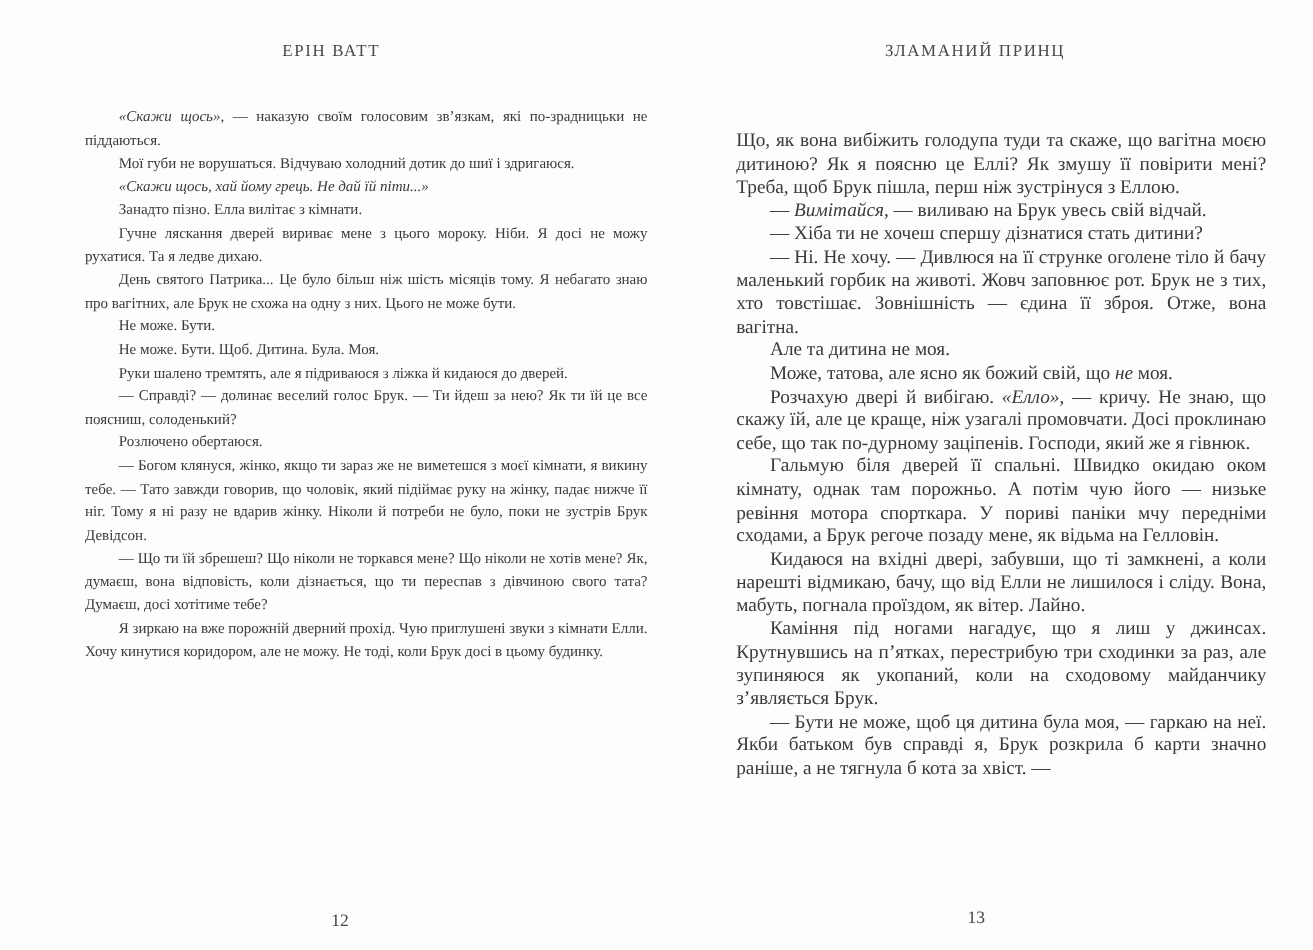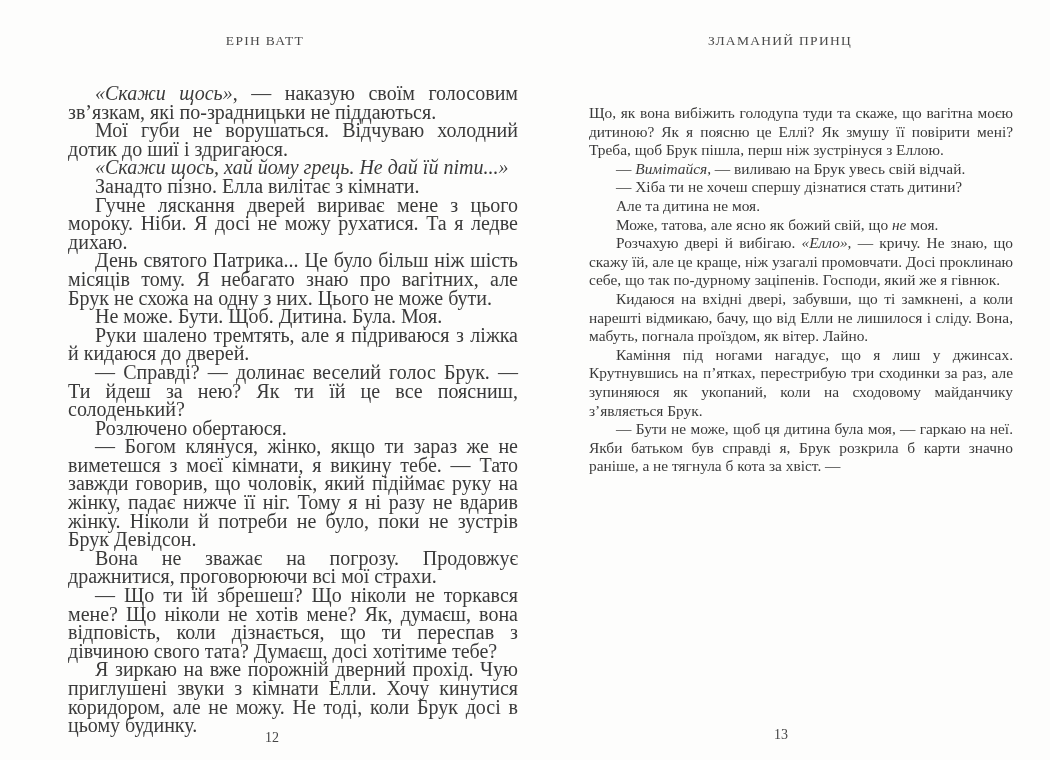--- a/index.html
+++ b/index.html
@@ -23,21 +23,21 @@
     white-space:nowrap;
   }
   .page.left .running-header{left:40px;}
   .page.right .running-header{left:30px;}
 
   .page-body{
     position:absolute;top:84px;
     text-align:justify;
     text-justify:inter-word;
   }
-  .page.left .page-body{left:68px;width:450px;font-size:20px;line-height:18.6px;}
+  .page.left .page-body{left:68px;width:450px;font-size:12px;line-height:18.6px;}
   .page.right .page-body{left:64px;width:424px;font-size:15.4px;line-height:18.6px;margin-top:20px;}
 
   .page-body p{margin:0;padding:0;}
   .page-body p.indent{text-indent:27px;}
   .page-body .it{font-style:italic;}
 
   .page-number{
     position:absolute;top:694px;width:450px;
     text-align:center;
     font-size:14px;color:#454545;
@@ -52,41 +52,43 @@
 
   <div class="page left">
     <div class="running-header">ЕРІН ВАТТ</div>
     <div class="page-body">
         <p class="indent"><span class="it">«Скажи щось»</span><span>, — наказую своїм голосовим зв’язкам, які по-зрадницьки не піддаються.</span></p>
         <p class="indent"><span>Мої губи не ворушаться. Відчуваю холодний дотик до шиї і здригаюся.</span></p>
         <p class="indent"><span class="it">«Скажи щось, хай йому грець. Не дай їй піти...»</span></p>
         <p class="indent"><span>Занадто пізно. Елла вилітає з кімнати.</span></p>
         <p class="indent"><span>Гучне ляскання дверей вириває мене з цього мороку. Ніби. Я досі не можу рухатися. Та я ледве дихаю.</span></p>
         <p class="indent"><span>День святого Патрика... Це було більш ніж шість місяців тому. Я небагато знаю про вагітних, але Брук не схожа на одну з них. Цього не може бути.</span></p>
+        <p class="indent"><span>Не може. Бути.</span></p>
         <p class="indent"><span>Не може. Бути. Щоб. Дитина. Була. Моя.</span></p>
         <p class="indent"><span>Руки шалено тремтять, але я підриваюся з ліжка й кидаюся до дверей.</span></p>
         <p class="indent"><span>— Справді? — долинає веселий голос Брук. — Ти йдеш за нею? Як ти їй це все поясниш, солоденький?</span></p>
         <p class="indent"><span>Розлючено обертаюся.</span></p>
         <p class="indent"><span>— Богом клянуся, жінко, якщо ти зараз же не виметешся з моєї кімнати, я викину тебе. — Тато завжди говорив, що чоловік, який підіймає руку на жінку, падає нижче її ніг. Тому я ні разу не вдарив жінку. Ніколи й потреби не було, поки не зустрів Брук Девідсон.</span></p>
-        <p class="indent"><span>Вона не зважає на погрозу. Продовжує дражнитися, проговорюючи всі мої страхи.</span></p>
         <p class="indent"><span>— Що ти їй збрешеш? Що ніколи не торкався мене? Що ніколи не хотів мене? Як, думаєш, вона відповість, коли дізнається, що ти переспав з дівчиною свого тата? Думаєш, досі хотітиме тебе?</span></p>
         <p class="indent"><span>Я зиркаю на вже порожній дверний прохід. Чую приглушені звуки з кімнати Елли. Хочу кинутися коридором, але не можу. Не тоді, коли Брук досі в цьому будинку.</span></p>
       </div>
     <div class="page-number">12</div>
   </div>
 
   <div class="page right">
     <div class="running-header">ЗЛАМАНИЙ ПРИНЦ</div>
     <div class="page-body">
         <p class=""><span>Що, як вона вибіжить голодупа туди та скаже, що вагітна моєю дитиною? Як я поясню це Еллі? Як змушу її повірити мені? Треба, щоб Брук пішла, перш ніж зустрінуся з Еллою.</span></p>
         <p class="indent"><span>— </span><span class="it">Вимітайся</span><span>, — виливаю на Брук увесь свій відчай.</span></p>
         <p class="indent"><span>— Хіба ти не хочеш спершу дізнатися стать дитини?</span></p>
+        <p class="indent"><span>— Ні. Не хочу. — Дивлюся на її струнке оголене тіло й бачу маленький горбик на животі. Жовч заповнює рот. Брук не з тих, хто товстішає. Зовнішність — єдина її зброя. Отже, вона вагітна.</span></p>
         <p class="indent"><span>Але та дитина не моя.</span></p>
         <p class="indent"><span>Може, татова, але ясно як божий свій, що </span><span class="it">не</span><span> моя.</span></p>
         <p class="indent"><span>Розчахую двері й вибігаю. </span><span class="it">«Елло»</span><span>, — кричу. Не знаю, що скажу їй, але це краще, ніж узагалі промовчати. Досі проклинаю себе, що так по-дурному заціпенів. Господи, який же я гівнюк.</span></p>
+        <p class="indent"><span>Гальмую біля дверей її спальні. Швидко окидаю оком кімнату, однак там порожньо. А потім чую його — низьке ревіння мотора спорткара. У пориві паніки мчу передніми сходами, а Брук регоче позаду мене, як відьма на Гелловін.</span></p>
         <p class="indent"><span>Кидаюся на вхідні двері, забувши, що ті замкнені, а коли нарешті відмикаю, бачу, що від Елли не лишилося і сліду. Вона, мабуть, погнала проїздом, як вітер. Лайно.</span></p>
         <p class="indent"><span>Каміння під ногами нагадує, що я лиш у джинсах. Крутнувшись на п’ятках, перестрибую три сходинки за раз, але зупиняюся як укопаний, коли на сходовому майданчику з’являється Брук.</span></p>
         <p class="indent"><span>— Бути не може, щоб ця дитина була моя, — гаркаю на неї. Якби батьком був справді я, Брук розкрила б карти значно раніше, а не тягнула б кота за хвіст. —</span></p>
       </div>
     <div class="page-number">13</div>
   </div>
 
 </div>
 
 </body></html>

